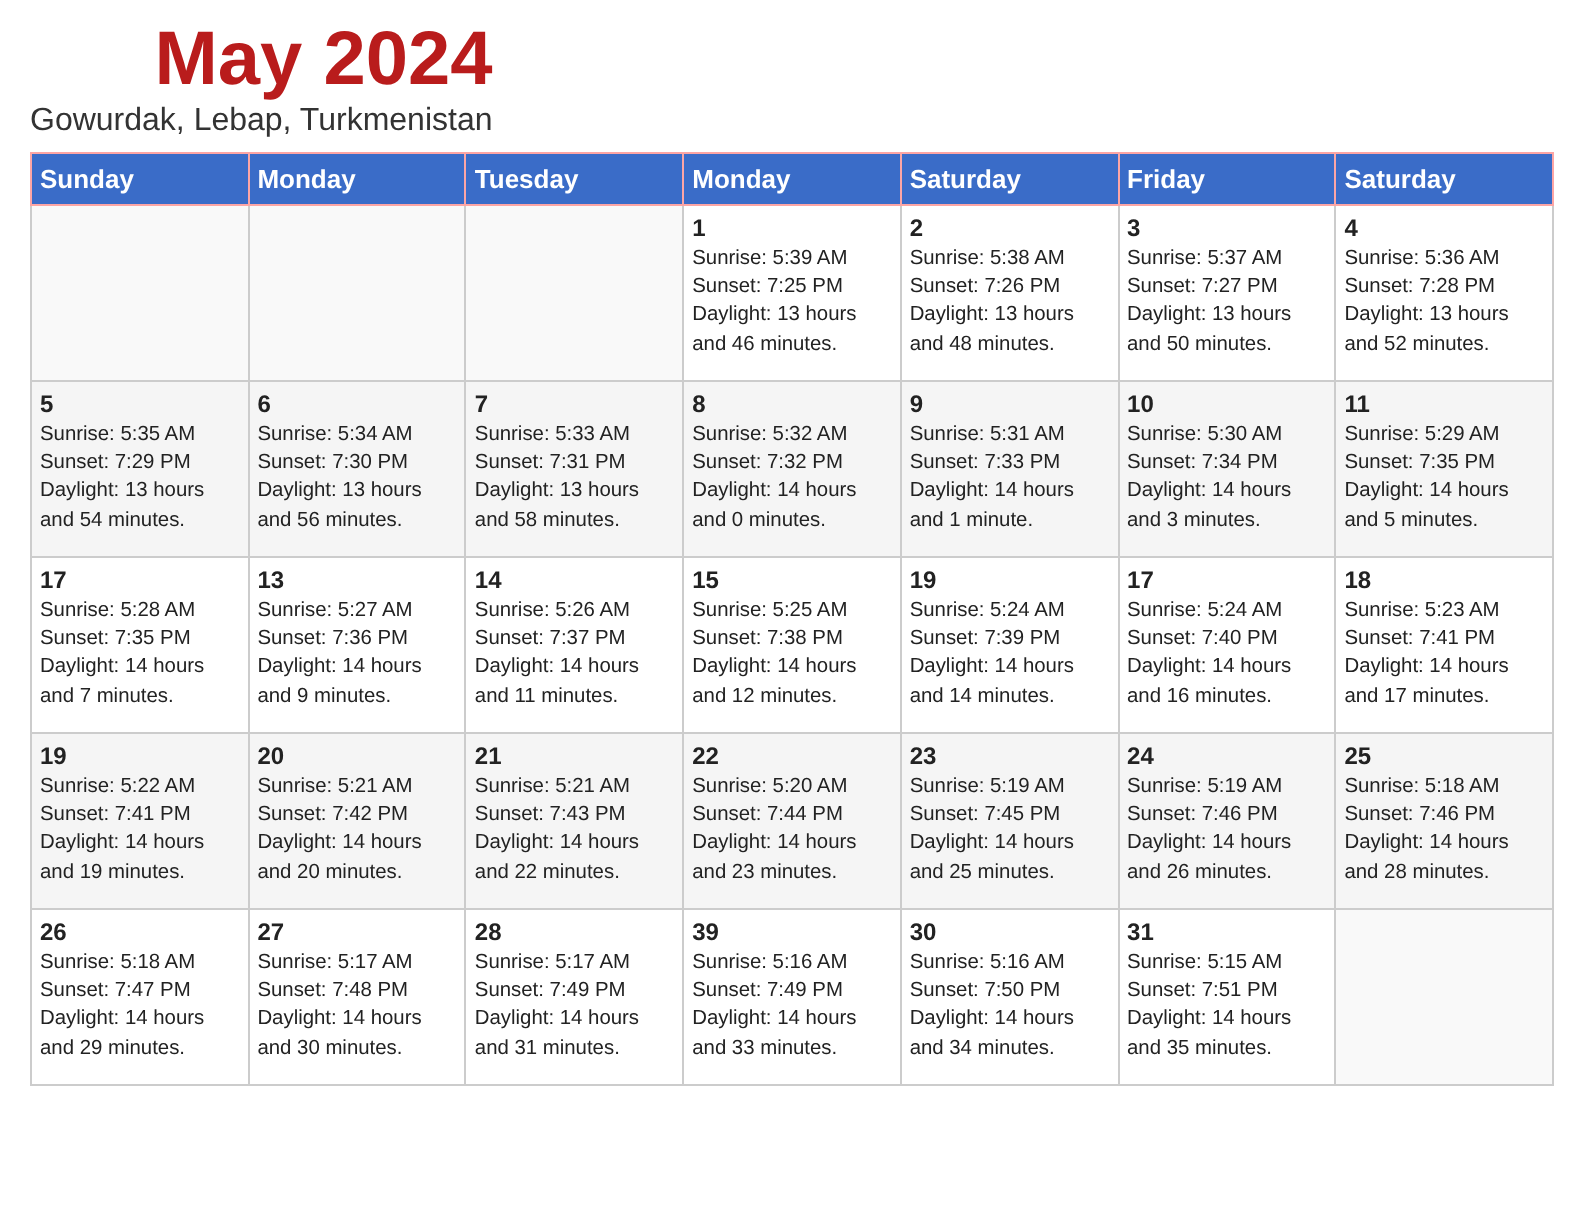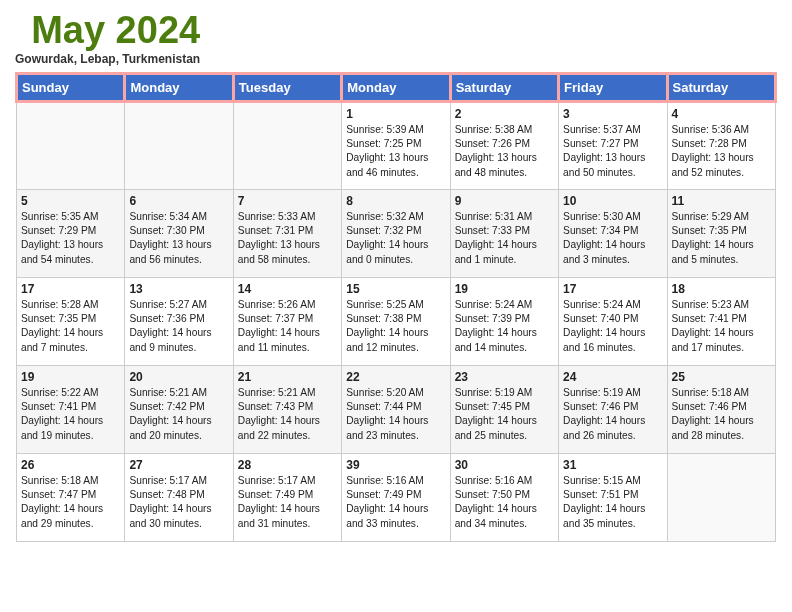--- a/index.html
+++ b/index.html
@@ -20,41 +20,41 @@
       display: flex;
       align-items: center;
       gap: 0px;
     }
     .title-block {
       text-align: right;
     }
     .main-title {
       font-size: 38px;
       font-weight: bold;
-      color: #4d7c0f;
+      color: #b91c1c;
       line-height: 1.1;
     }
     .subtitle {
-      font-size: 12px;
+      font-size: 16px;
       color: #333;
-      font-weight: bold;
+      font-weight: normal;
     }
     table {
       width: 100%;
       border-collapse: collapse;
       table-layout: fixed;
     }
     thead tr th {
       background-color: #3a6cc8;
       color: #fff;
       font-size: 13px;
       font-weight: bold;
       padding: 5px 4px;
       text-align: left;
-      border: 3px solid #fca5a5;
+      border: 1px solid #fca5a5;
     }
     tbody tr td {
       border: 1px solid #ccc;
       vertical-align: top;
       padding: 4px 4px 4px 4px;
       font-size: 10.5px;
       color: #222;
       background: #fff;
       min-height: 80px;
       height: 88px;

